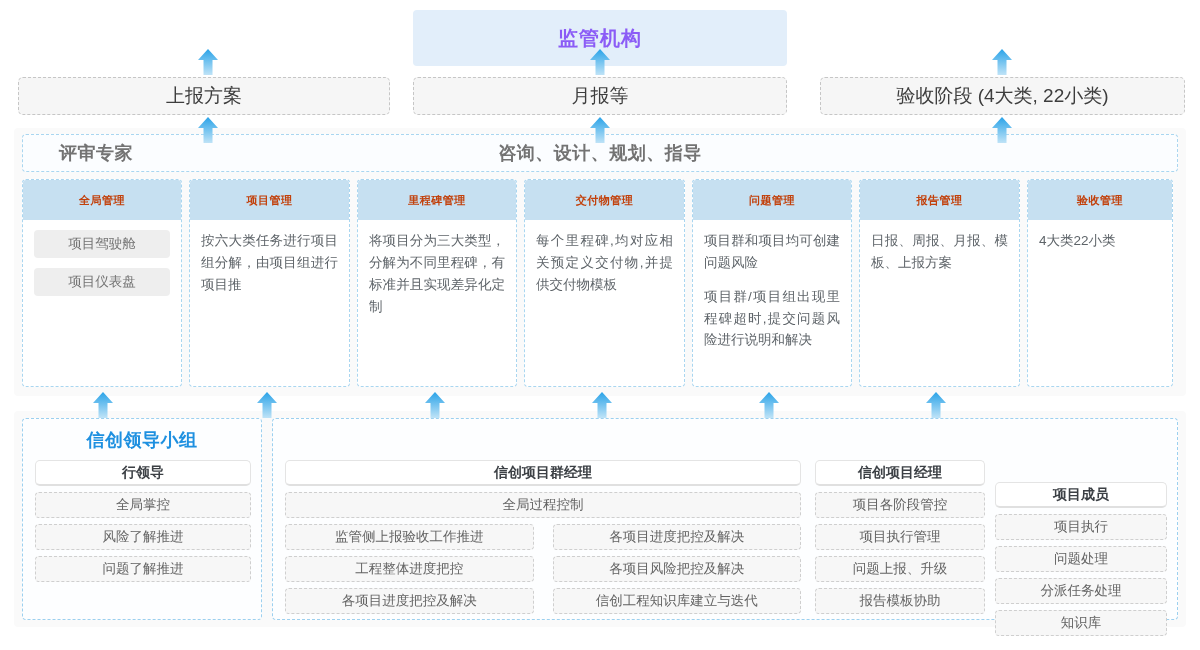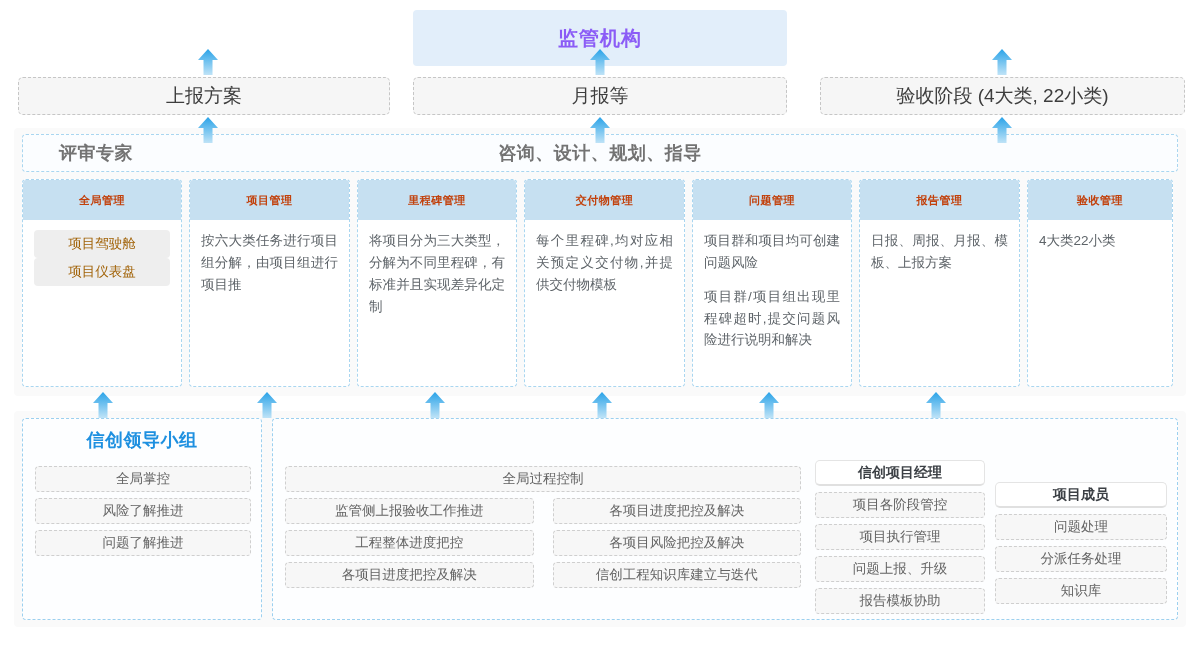--- a/index.html
+++ b/index.html
@@ -102,21 +102,22 @@
     line-height: 1.62;
     text-align: justify;
     text-justify: inter-ideograph;
   }
   .col-body p + p { margin-top: 12px; }
   .pill {
     background: #eeeeee;
     border-radius: 4px;
     height: 28px;
     display: flex; align-items: center; justify-content: center;
-    font-size: 13.5px; color: #a16207;
+    font-size: 13.5px; color: #737373;
+    margin-bottom: 10px;
   }
 
   
   .bot-band {
     position: absolute;
     left: 14px; top: 411px;
     width: 1172px; height: 216px;
     background: #fafafa;
     border-radius: 4px;
   }
@@ -222,28 +223,30 @@
           </div>
         </div>
       </div>
   </div>
 
   <div class="bot-band">
 
     <div class="bot-panel" id="panelLeft">
       <div class="panel-title">信创领导小组</div>
       <div class="subcol" id="leftSub" style="left:12px; top:41px; width:216px;">
+          <div class="sub-head">行领导</div>
           <div class="sub-item">全局掌控</div>
           <div class="sub-item">风险了解推进</div>
           <div class="sub-item">问题了解推进</div>
         </div>
     </div>
 
     <div class="bot-panel" id="panelRight">
       <div class="subcol" id="rightSub0" style="left:12px;  top:41px; width:516px;">
+          <div class="sub-head">信创项目群经理</div>
           <div class="sub-item">全局过程控制</div>
           <div class="sub-row">
             <div class="sub-item">监管侧上报验收工作推进</div>
             <div class="sub-item">各项目进度把控及解决</div>
           </div>
           <div class="sub-row">
             <div class="sub-item">工程整体进度把控</div>
             <div class="sub-item">各项目风险把控及解决</div>
           </div>
           <div class="sub-row">
@@ -253,20 +256,21 @@
         </div>
       <div class="subcol" id="rightSub1" style="left:542px; top:41px; width:170px;">
           <div class="sub-head">信创项目经理</div>
           <div class="sub-item">项目各阶段管控</div>
           <div class="sub-item">项目执行管理</div>
           <div class="sub-item">问题上报、升级</div>
           <div class="sub-item">报告模板协助</div>
         </div>
       <div class="subcol" id="rightSub2" style="left:722px; top:41px; width:172px;margin-top:22px;">
           <div class="sub-head">项目成员</div>
+          <div class="sub-item">项目执行</div>
           <div class="sub-item">问题处理</div>
           <div class="sub-item">分派任务处理</div>
           <div class="sub-item">知识库</div>
         </div>
     </div>
 
   </div>
 
   <div id="arrow-layer">
       <div class="arrow" style="left: 197px; top: 49px;">

